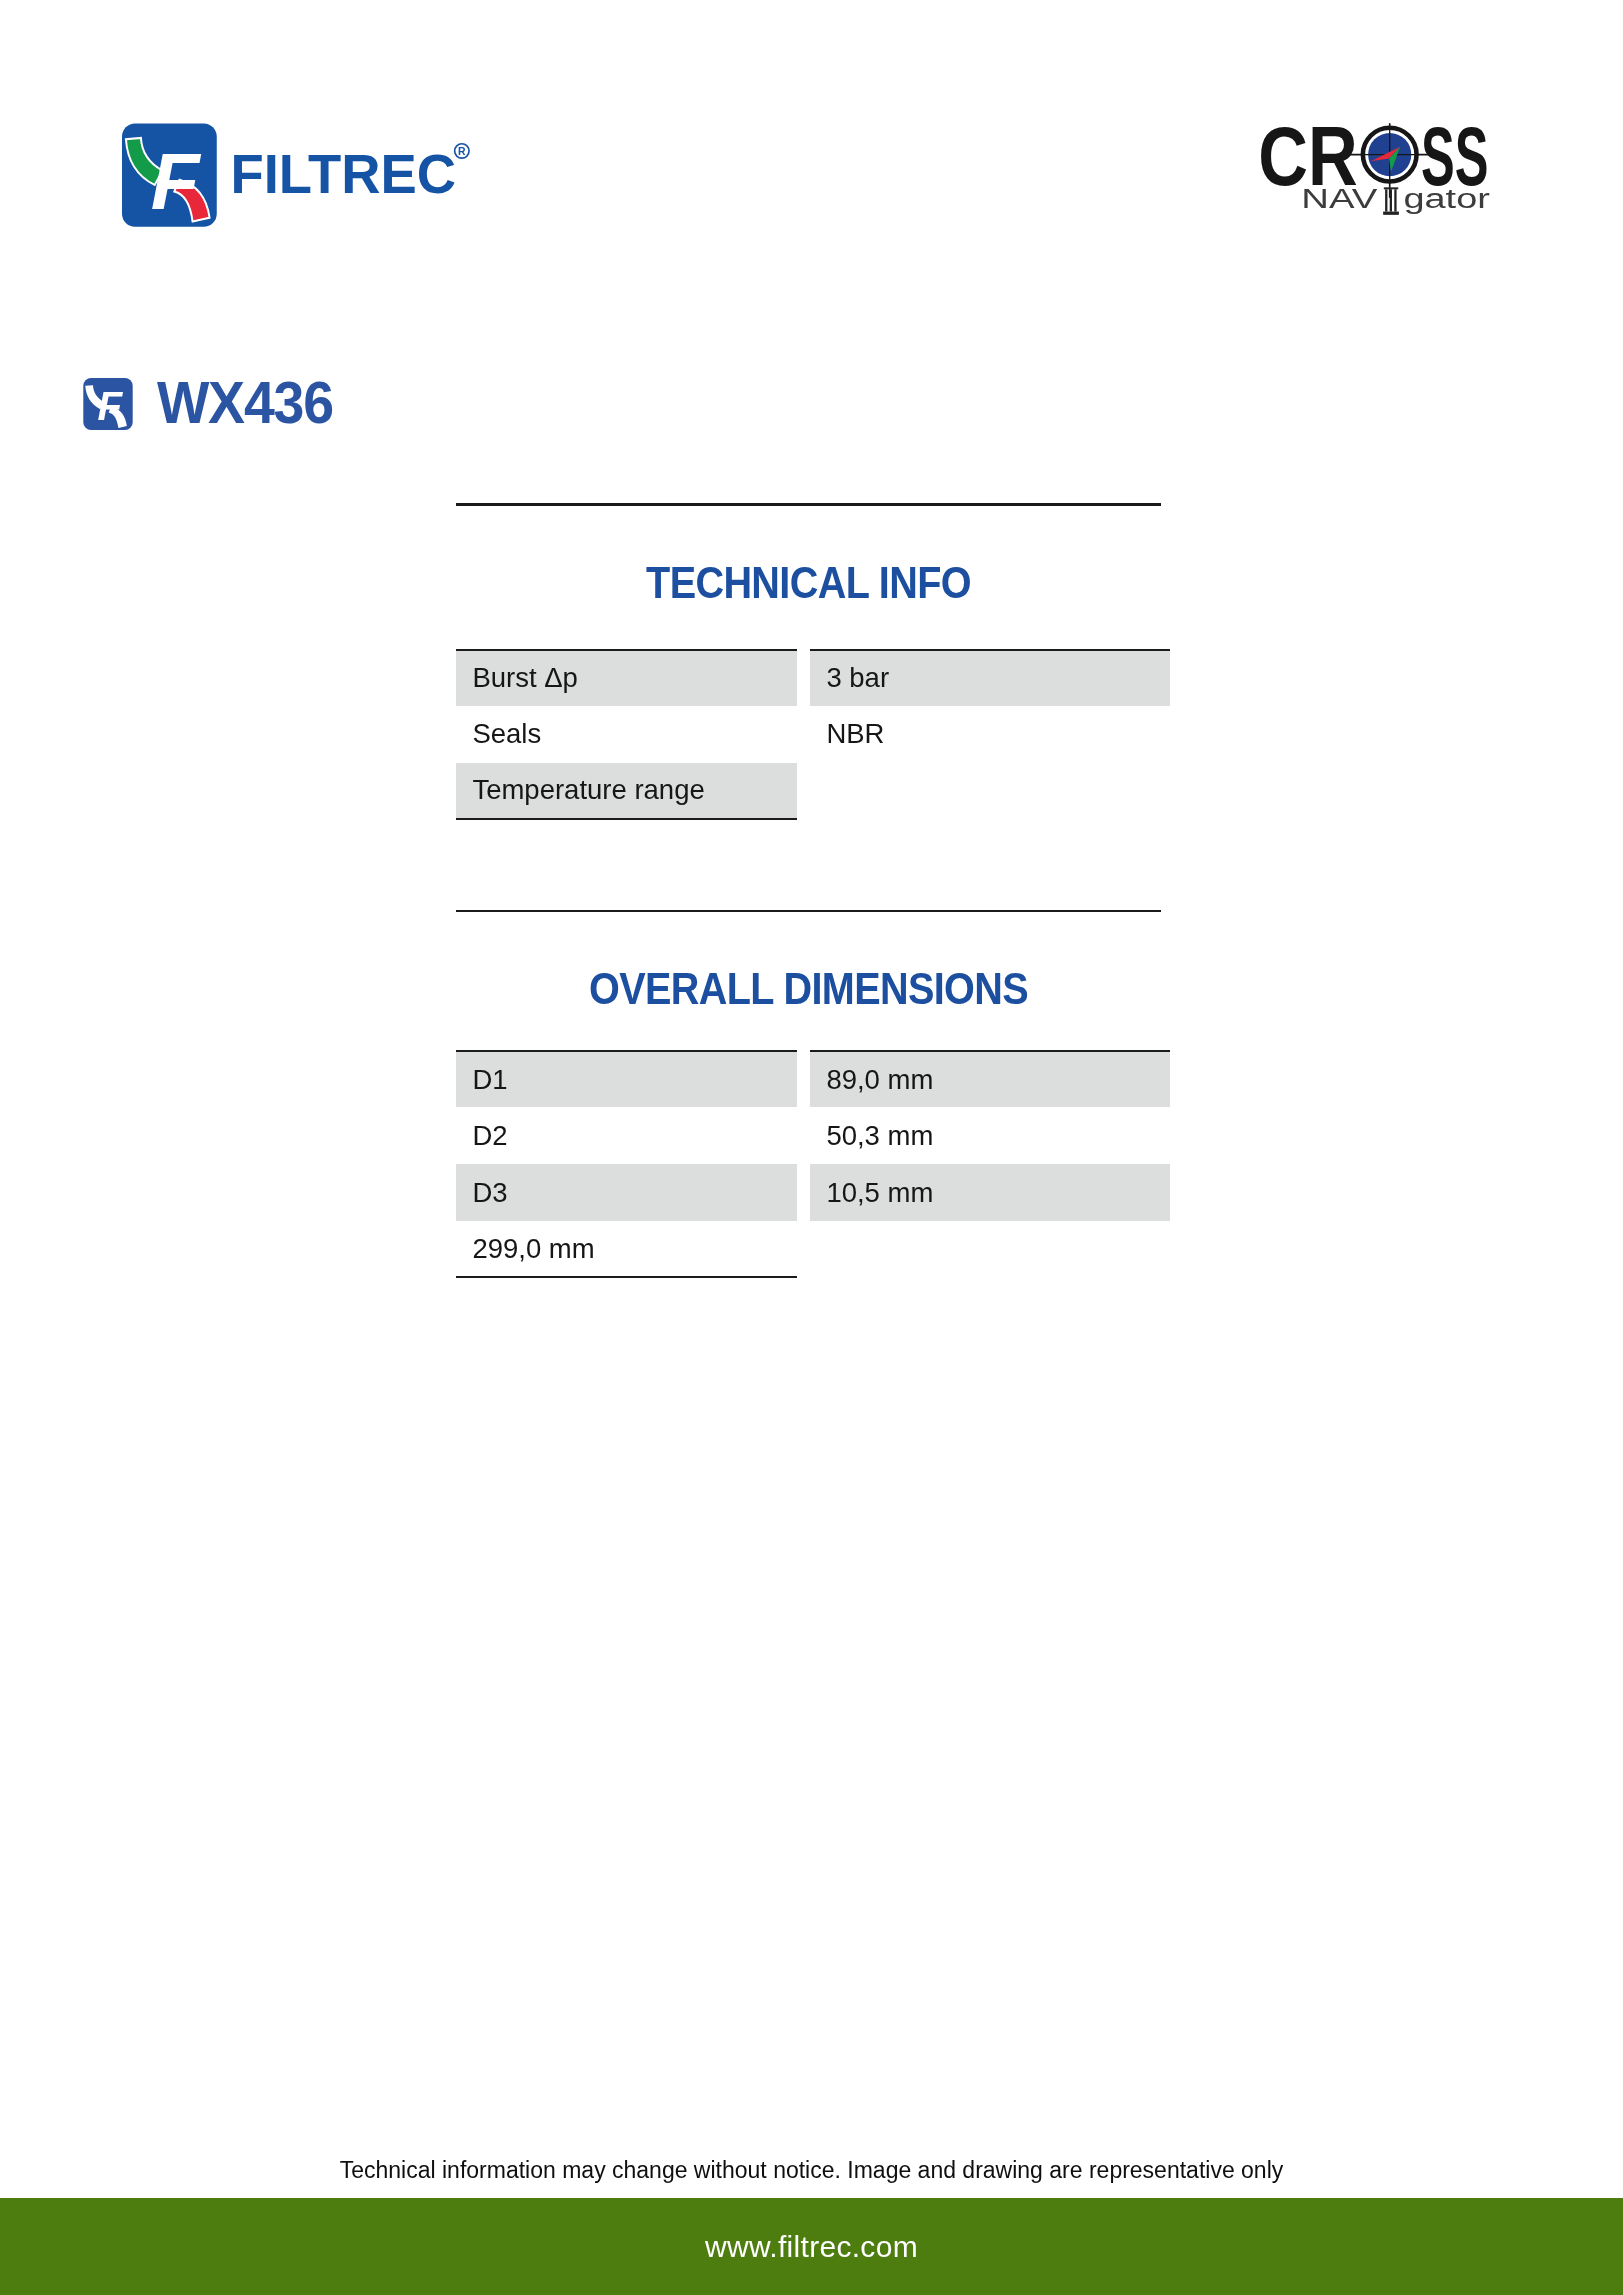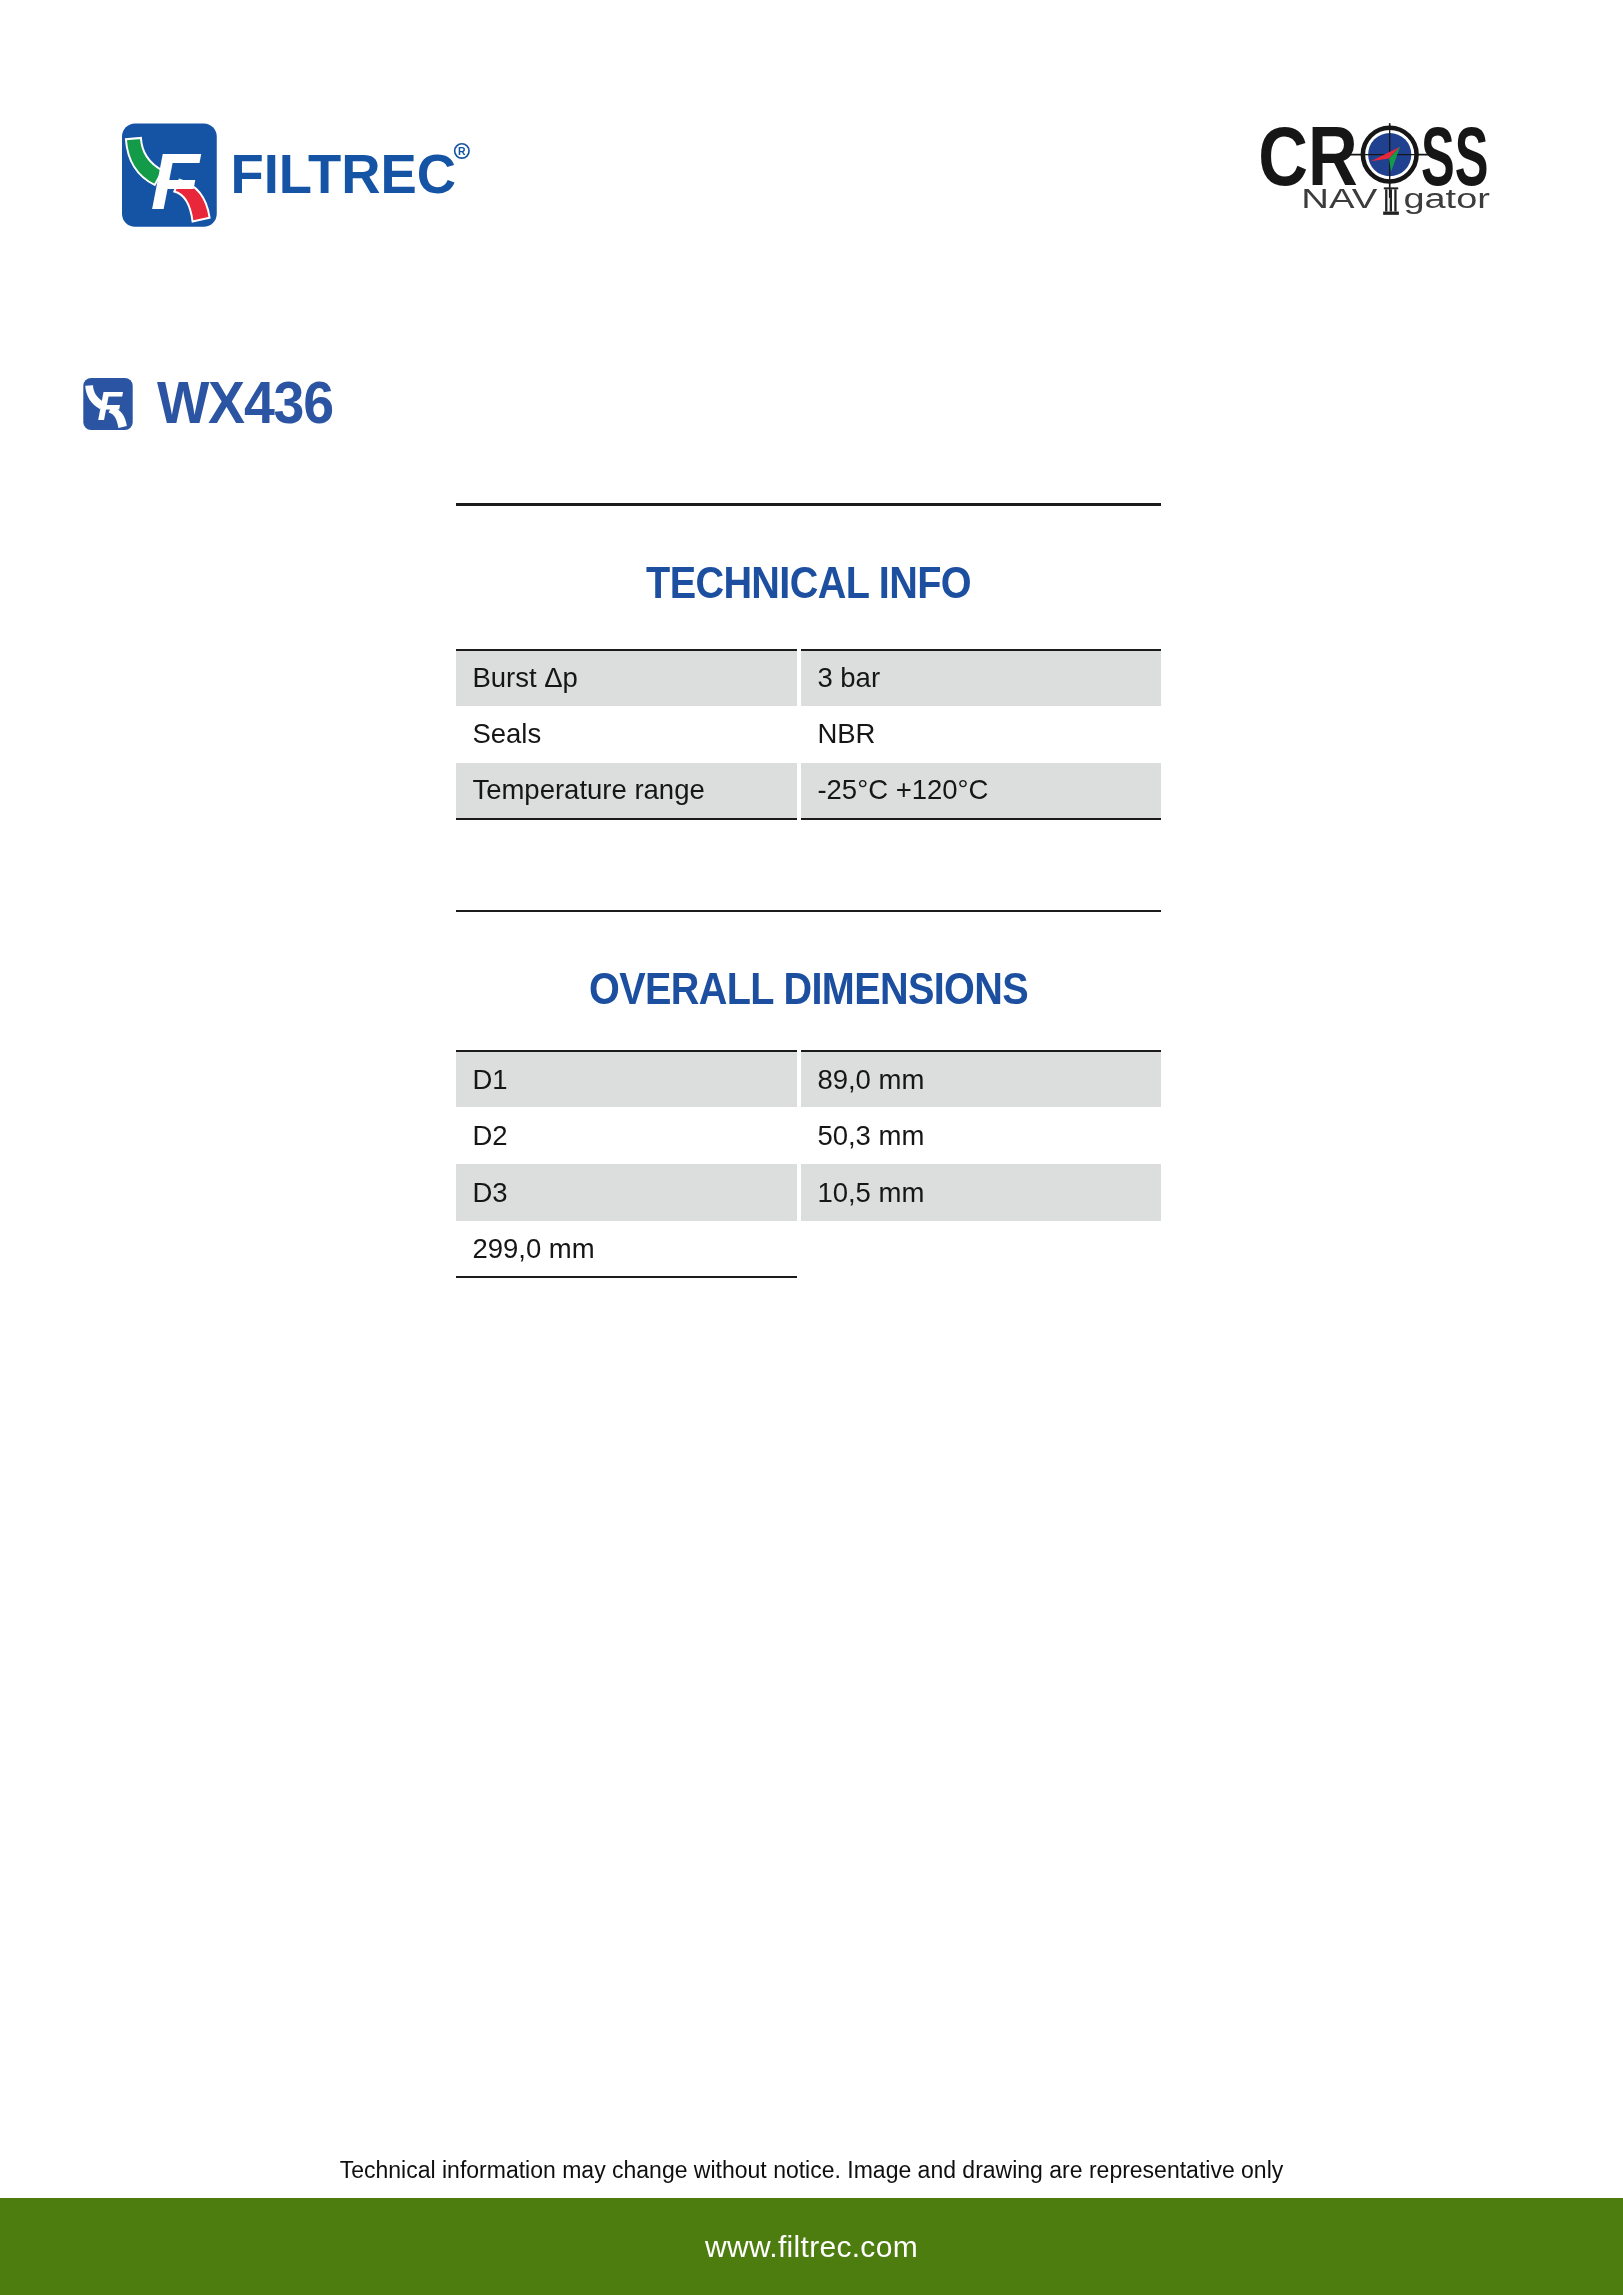--- a/index.html
+++ b/index.html
@@ -33,21 +33,21 @@
     margin:55px 0 0 0;
     font-size:44px;font-weight:bold;line-height:1;
     color:#1D4FA0;text-align:center;letter-spacing:-0.7px;
     transform:scaleX(0.9);transform-origin:center;
     white-space:nowrap;
   }
   .spec-table{margin-top:44px;}
   .spec-table.dims{margin-top:39px;}
   .spec-table, .spec-table *{box-sizing:border-box;}
   .spec-row{
-    display:grid;grid-template-columns:341px 360px;column-gap:4px;
+    display:grid;grid-template-columns:341px 360px;column-gap:13px;
     height:57px;
   }
   .spec-cell{
     display:flex;align-items:center;
     padding-left:16.4px;
     font-size:27.5px;color:#161616;
     background:#ffffff;
   }
   .spec-row.shade .spec-cell{background:#DBDEDD;}
   .spec-table .spec-row:first-child .spec-cell{border-top:2.6px solid #1B1B19;}
@@ -124,21 +124,20 @@
       <div class="spec-row shade">
         <div class="spec-cell">Burst Δp</div>
         <div class="spec-cell">3 bar</div>
       </div>
       <div class="spec-row">
         <div class="spec-cell">Seals</div>
         <div class="spec-cell">NBR</div>
       </div>
       <div class="spec-row shade">
         <div class="spec-cell">Temperature range</div>
-        <div class="spec-cell">-25°C +120°C</div>
       </div>
     </div>
 
     <div class="rule rule-2"></div>
 
     <h2 class="section-title">OVERALL DIMENSIONS</h2>
 
     <div class="spec-table dims">
       <div class="spec-row shade">
         <div class="spec-cell">D1</div>

